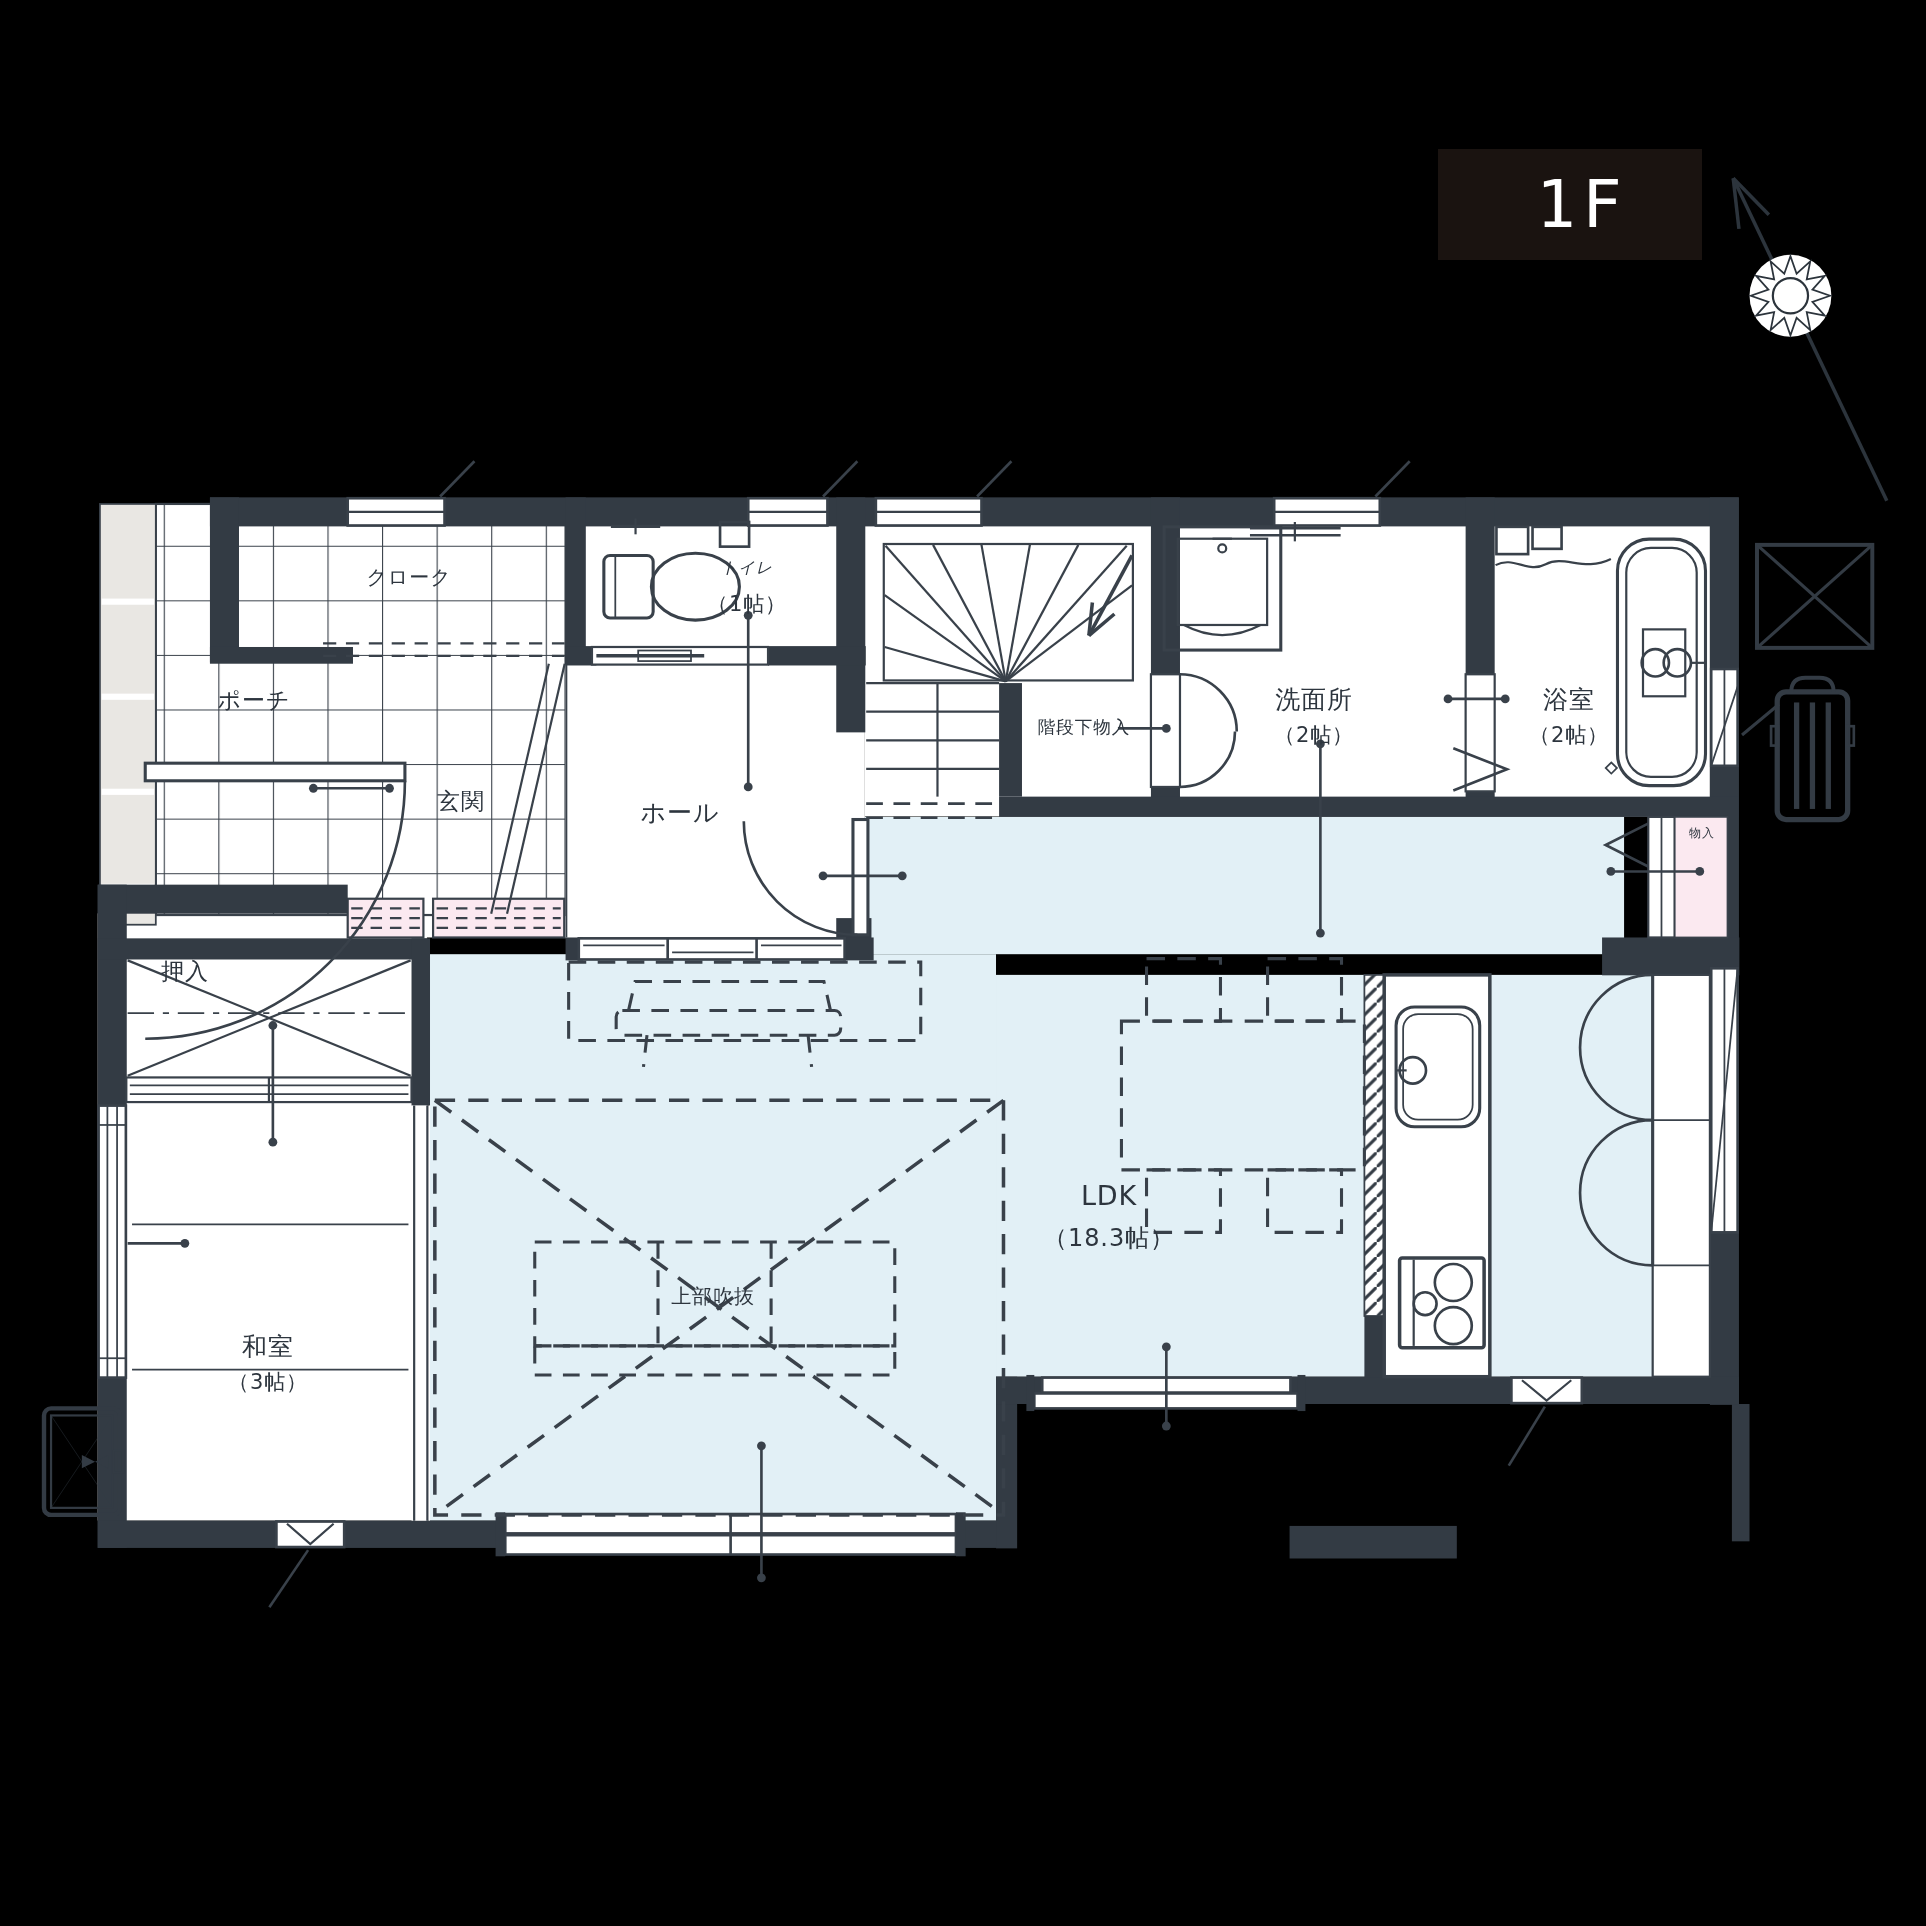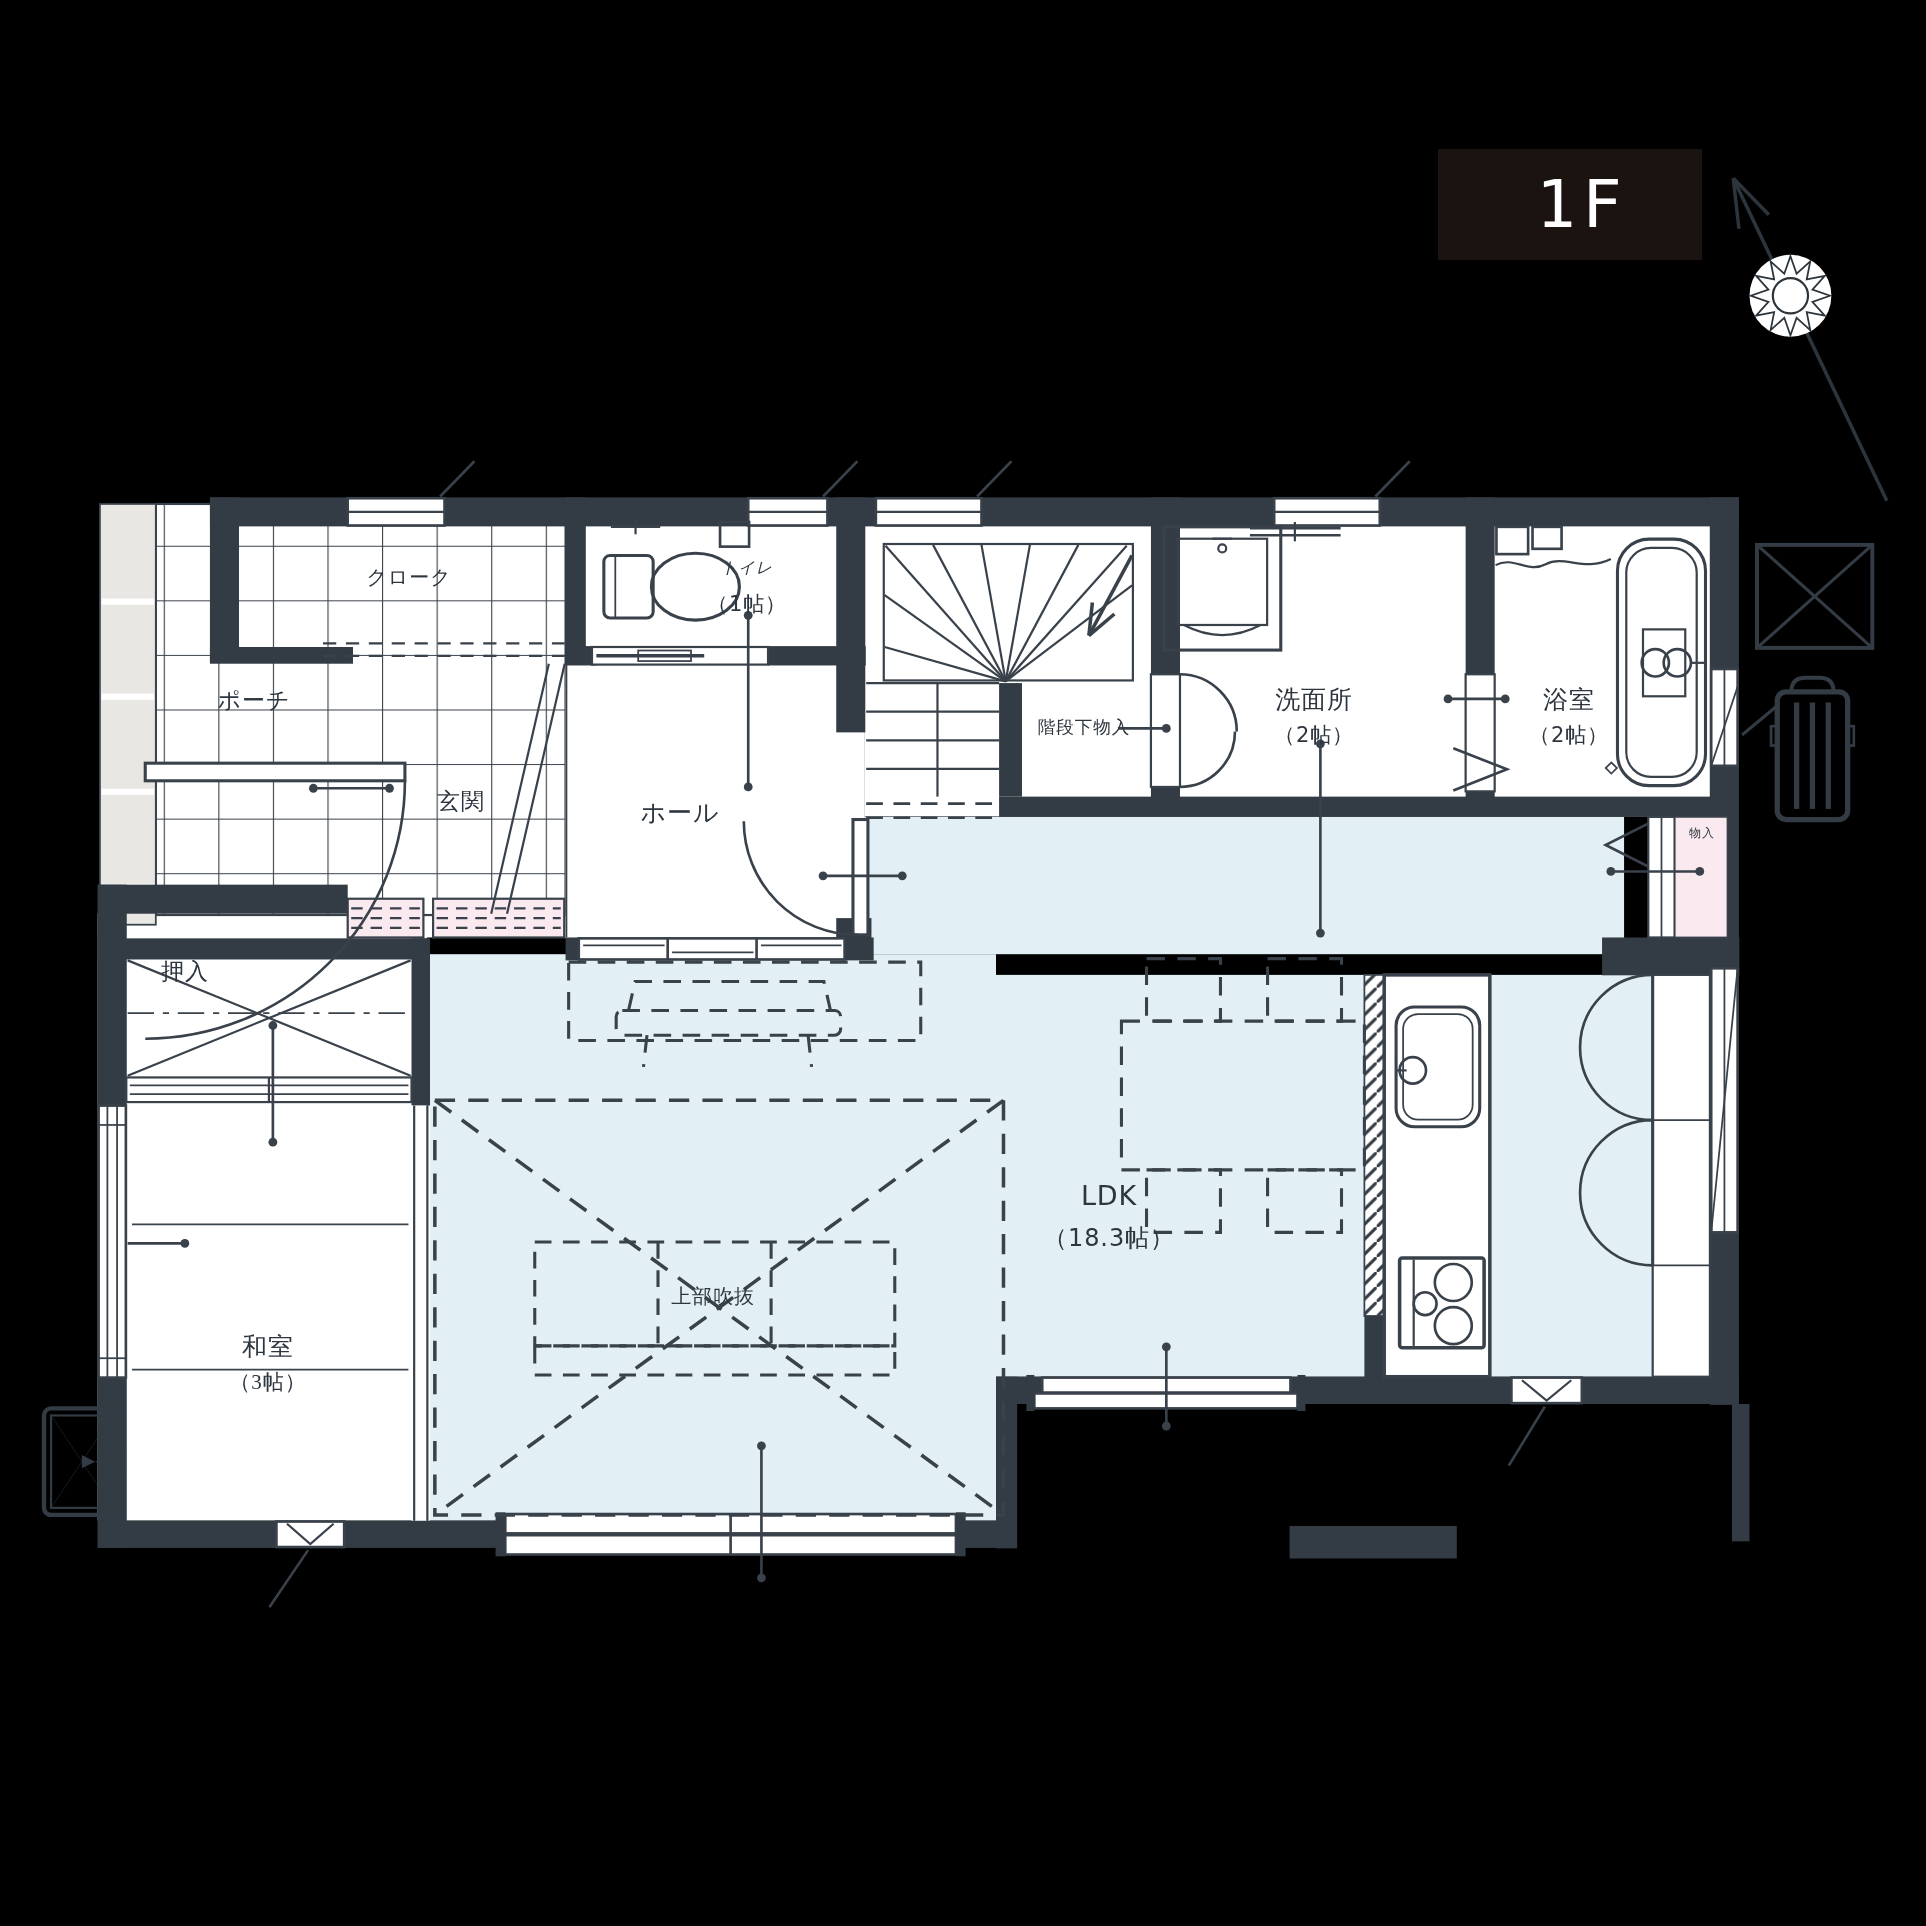--- a/index.html
+++ b/index.html
@@ -458,21 +458,21 @@
 <div class="lbl" style="left:461px;top:801px;font-size:23px;">玄関</div>
 <div class="lbl" style="left:680px;top:812px;font-size:25px;">ホール</div>
 <div class="lbl" style="left:1084px;top:727px;font-size:17.6px;">階段下物入</div>
 <div class="lbl" style="left:1314px;top:699px;font-size:25px;">洗面所</div>
 <div class="lbl" style="left:1314px;top:735px;font-size:21px;">（2帖）</div>
 <div class="lbl" style="left:1569px;top:699px;font-size:25px;">浴室</div>
 <div class="lbl" style="left:1569px;top:735px;font-size:21px;">（2帖）</div>
 <div class="lbl" style="left:1702px;top:833px;font-size:12px;">物入</div>
 <div class="lbl" style="left:185px;top:971px;font-size:23px;">押入</div>
 <div class="lbl" style="left:268px;top:1346px;font-size:25px;">和室</div>
-<div class="lbl" style="left:268px;top:1382px;font-size:21px;font-family:Liberation Serif, serif;">（3帖）</div>
+<div class="lbl" style="left:268px;top:1382px;font-size:21px;">（3帖）</div>
 <div class="lbl" style="left:1109px;top:1167px;font-size:27px;margin-top:28px;">LDK</div>
 <div class="lbl" style="left:1109px;top:1238px;font-size:24px;">（18.3帖）</div>
 <div class="lbl" style="left:713px;top:1296px;font-size:20px;">上部吹抜</div>
 
 <div class="badge" style="background: rgb(26, 19, 16); color: rgb(255, 255, 255);">
   <span>1F</span>
 </div>
 
 </div>
 

